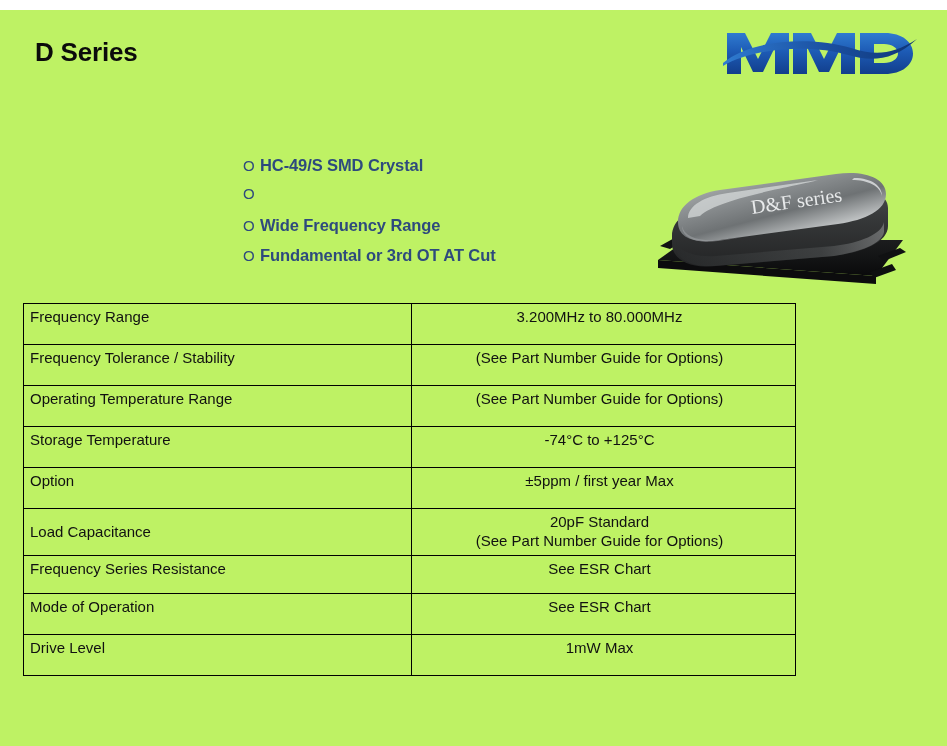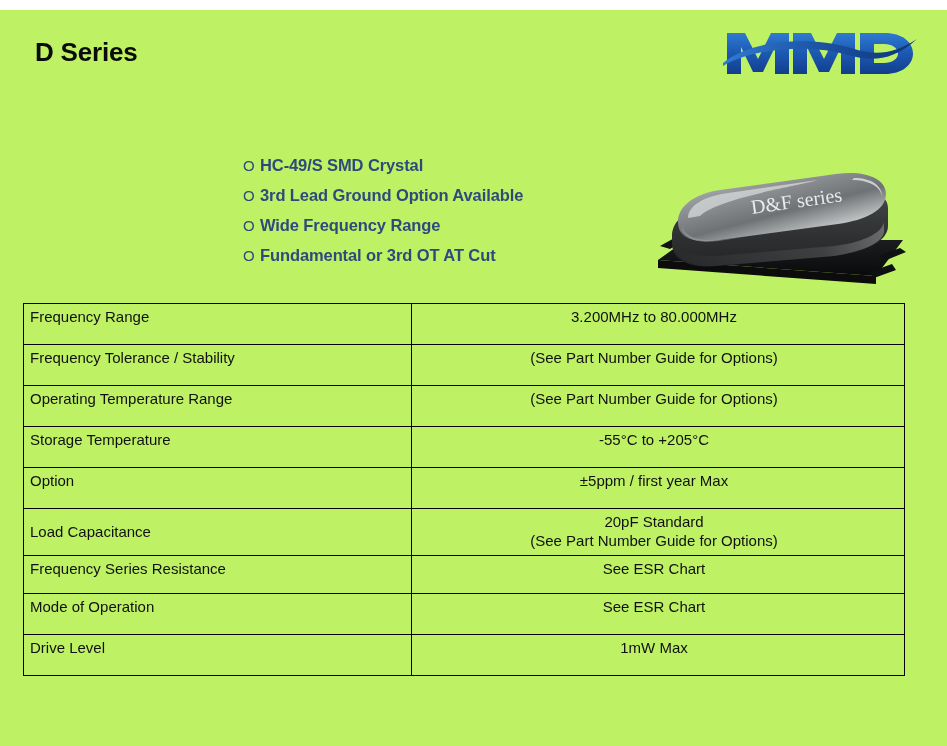--- a/index.html
+++ b/index.html
@@ -74,21 +74,21 @@
     top: 138px;
     width: 270px;
     height: 148px;
   }
 
   
   .spec-table {
     position: absolute;
     left: 23px;
     top: 293px;
-    width: 882px;
+    width: 773px;
     border-collapse: collapse;
     table-layout: fixed;
   }
   .spec-table td {
     border: 1.6px solid #000000;
     font-size: 15px;
     color: #111111;
     line-height: 1.25;
   }
   .spec-table td.label {
@@ -152,21 +152,20 @@
     </svg>
   </div>
 
   <div class="features">
     <div class="feature-row">
       <span class="feature-marker">O</span>
       <span class="feature-text">HC-49/S SMD Crystal</span>
     </div>
     <div class="feature-row">
       <span class="feature-marker">O</span>
-      <span class="feature-text">3rd Lead Ground Option Available</span>
     </div>
     <div class="feature-row">
       <span class="feature-marker">O</span>
       <span class="feature-text">Wide Frequency Range</span>
     </div>
     <div class="feature-row">
       <span class="feature-marker">O</span>
       <span class="feature-text">Fundamental or 3rd OT AT Cut</span>
     </div>
   </div>
@@ -248,21 +247,21 @@
       </tr>
       <tr class="r-tall">
         <td class="label">Operating Temperature Range</td>
         <td class="value">
           <span class="value-line">(See Part Number Guide for Options)</span>
         </td>
       </tr>
       <tr class="r-tall">
         <td class="label">Storage Temperature</td>
         <td class="value">
-          <span class="value-line">-55°C to +205°C</span>
+          <span class="value-line">-74°C to +125°C</span>
         </td>
       </tr>
       <tr class="r-tall">
         <td class="label">Option</td>
         <td class="value">
           <span class="value-line">±5ppm / first year Max</span>
         </td>
       </tr>
       <tr class="r-two">
         <td class="label">Load Capacitance</td>

